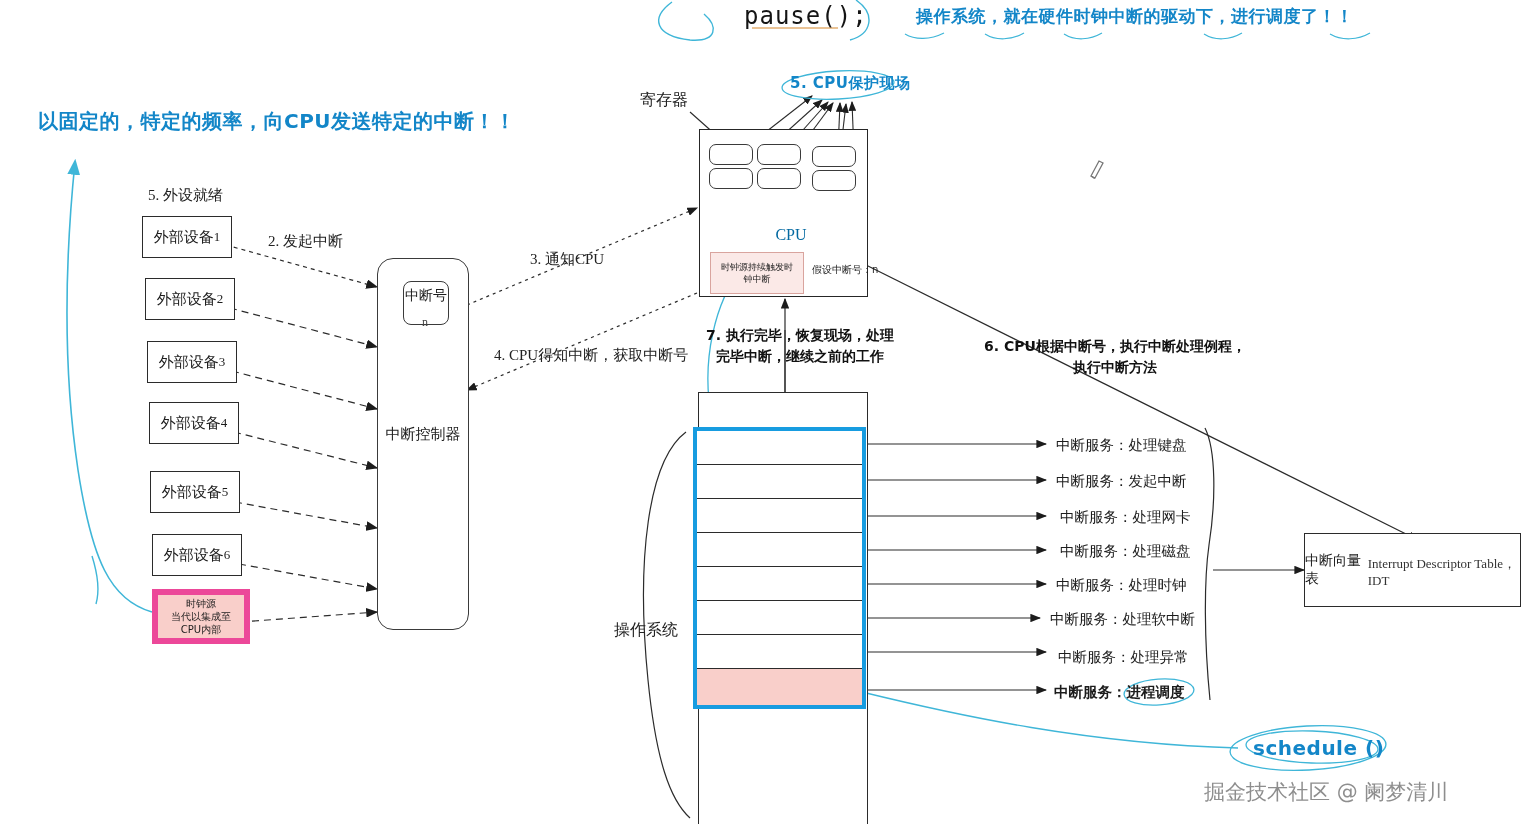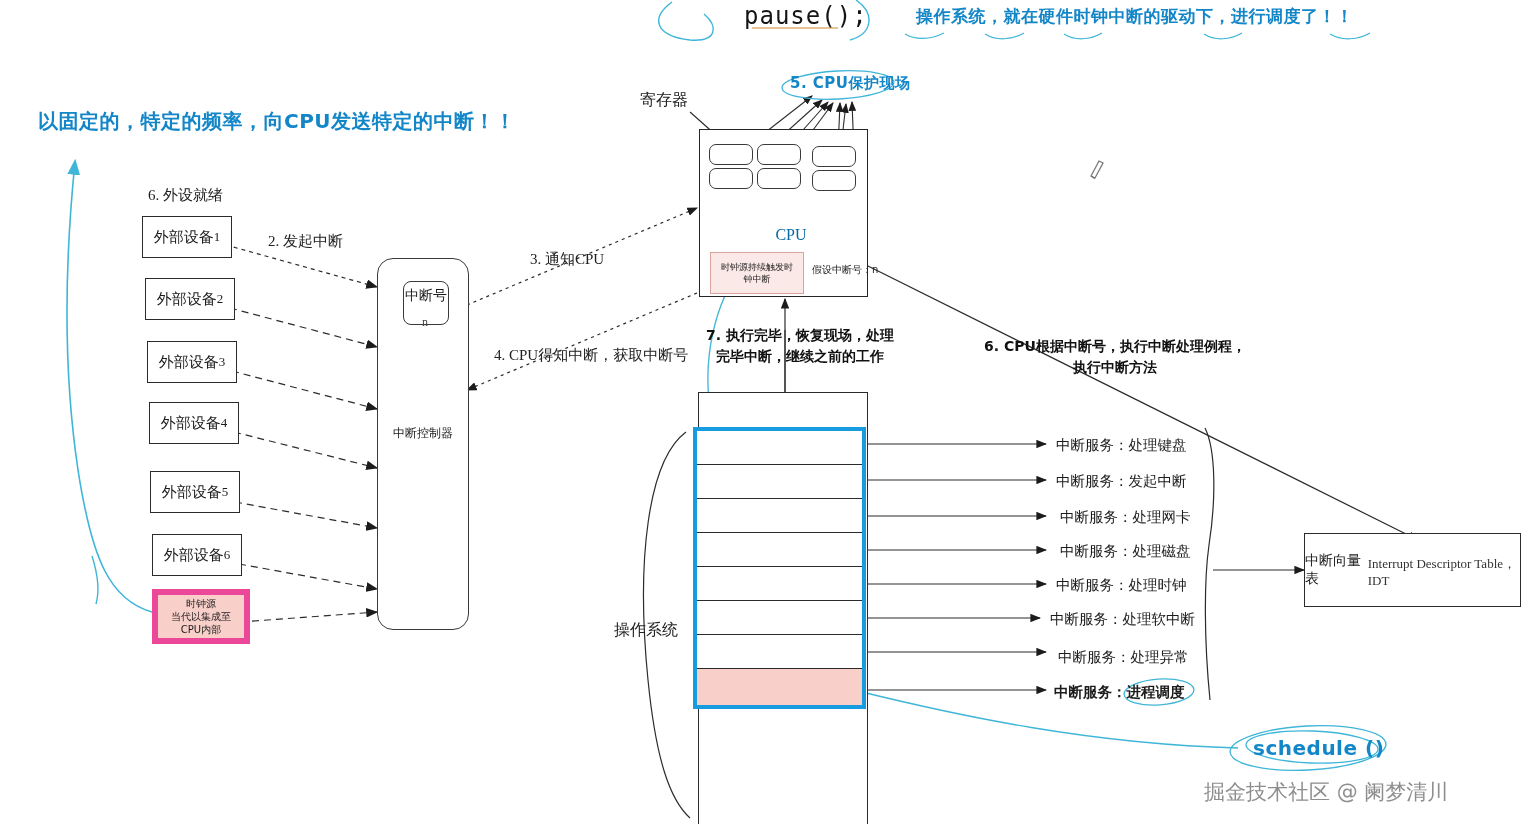--- a/index.html
+++ b/index.html
@@ -34,21 +34,21 @@
     border:1.3px solid #2b2b2b;background:#fff;
     display:flex;align-items:center;justify-content:center;
     font-family:"DejaVu Sans","Liberation Sans",sans-serif;font-size:15px;color:#1c1c1c;
   }
   .devbox .idx{font-family:"Liberation Serif",serif;font-size:13px;}
   .ctrl{
     border:1.3px solid #3a3a3a;background:#fff;border-radius:16px;
   }
   .ctrl-label{
     position:absolute;left:0;right:0;top:166px;text-align:center;
-    font-family:"DejaVu Sans","Liberation Sans",sans-serif;font-size:12px;color:#1c1c1c;
+    font-family:"DejaVu Sans","Liberation Sans",sans-serif;font-size:15px;color:#1c1c1c;
   }
   .irqbox{
     position:absolute;left:25px;top:22px;width:46px;height:44px;border:1.3px solid #3a3a3a;
     border-radius:8px;background:#fff;display:flex;align-items:flex-start;justify-content:center;
     padding-top:5px;box-sizing:border-box;
     font-family:"DejaVu Sans","Liberation Sans",sans-serif;font-size:14px;color:#1c1c1c;
   }
   .pinkbox{
     background:#f9cfca;border:6px solid #ec4899;
     display:flex;flex-direction:column;align-items:center;justify-content:center;
@@ -188,21 +188,21 @@
       <path d="M3 18 L6 20 L7 20"></path>
     </g>
   </svg>
 
   <div class="abs mono-code" style="left:744px;top:2px;">pause();</div>
 
   <div class="abs hand-blue title-blue" style="left:38px;top:108px;">以固定的，特定的频率，向CPU发送特定的中断！！</div>
 
   <div class="abs hand-blue top-blue" style="left:916px;top:5px;">操作系统，就在硬件时钟中断的驱动下，进行调度了！！</div>
 
-  <div class="abs lbl" style="left:148px;top:186px;">6. 外设就绪</div>
+  <div class="abs lbl" style="left:148px;top:186px;">5. 外设就绪</div>
 
   <div class="abs devbox" style="left:142px;top:216px;width:88px;height:40px;">
     <span>外部设备</span>
       <span class="idx">1</span>
   </div>
   <div class="abs devbox" style="left:145px;top:278px;width:88px;height:40px;">
     <span>外部设备</span>
       <span class="idx">2</span>
   </div>
   <div class="abs devbox" style="left:147px;top:341px;width:88px;height:40px;">

